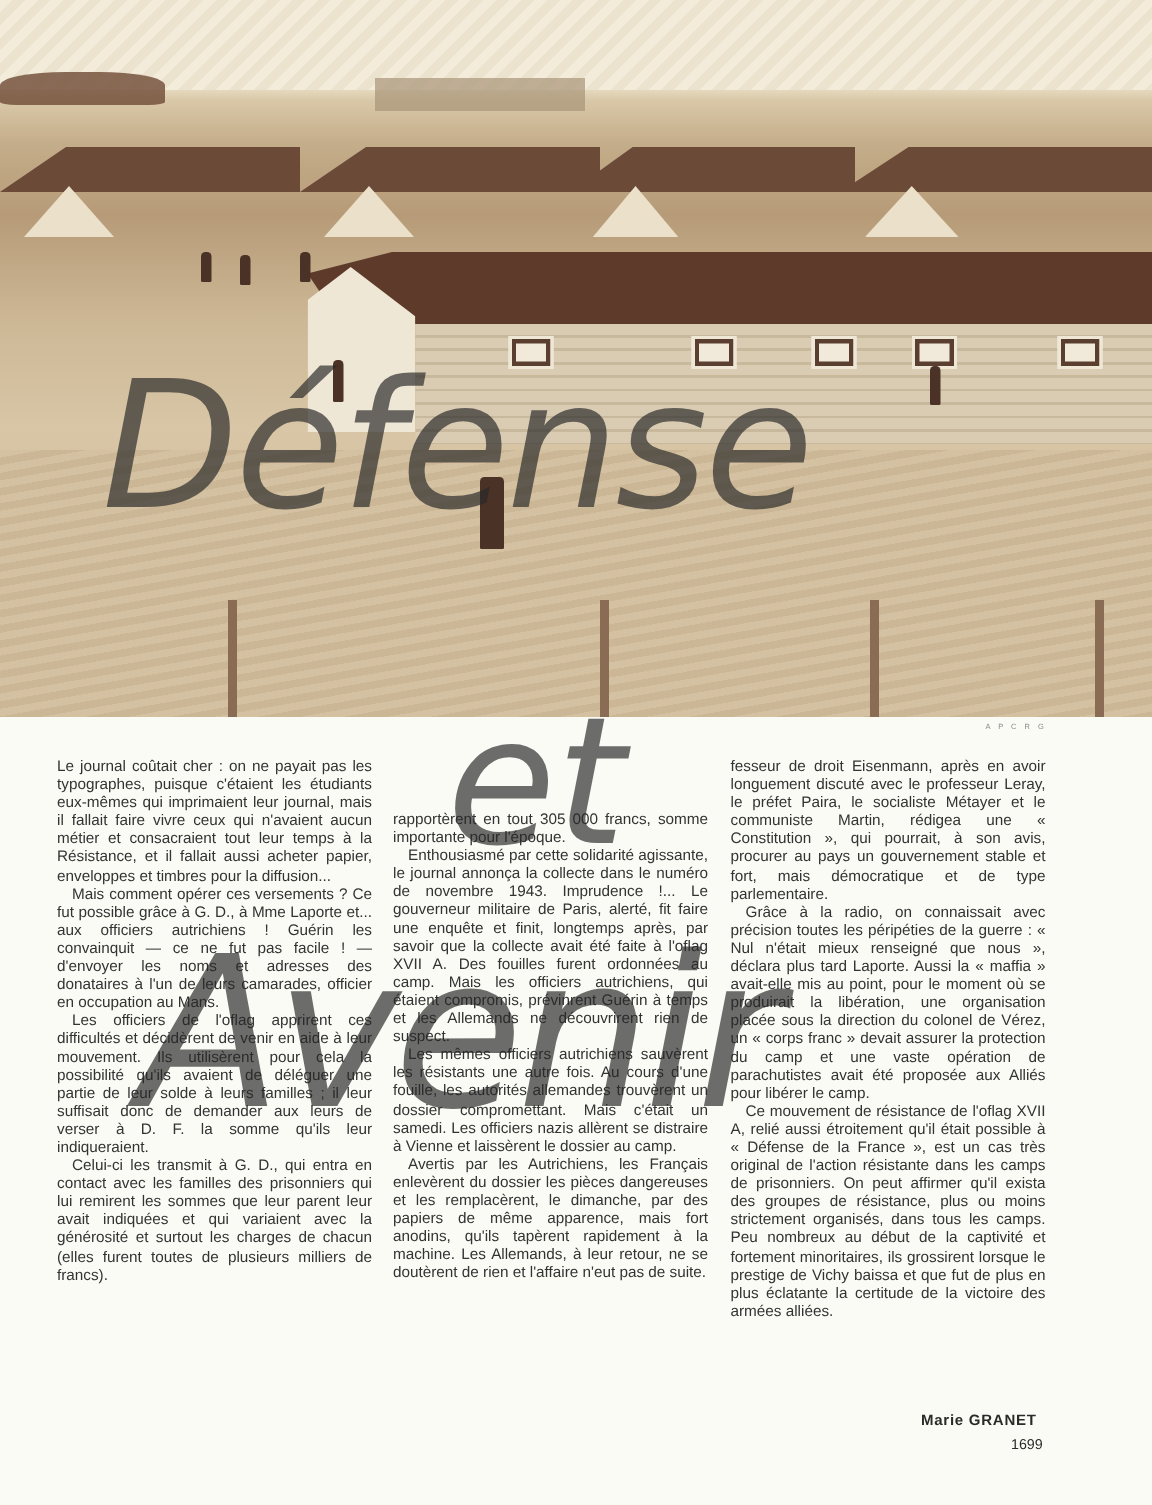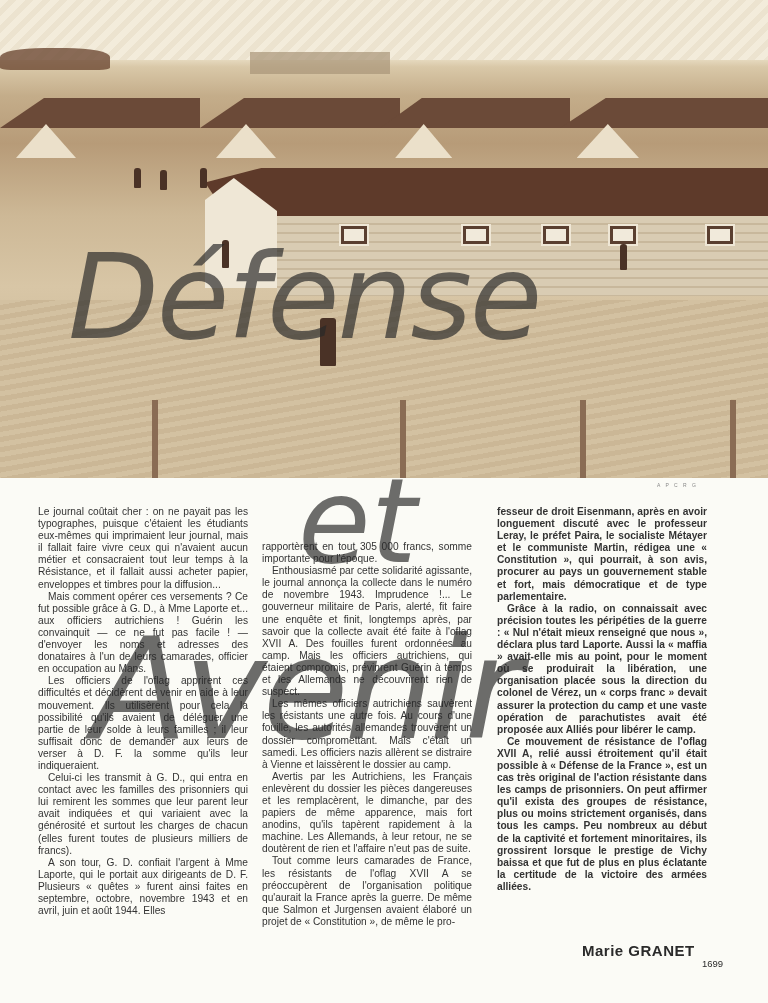--- a/index.html
+++ b/index.html
@@ -109,46 +109,45 @@
       hyphens: manual;
       color: #333;
     }
     .col p {
       margin: 0;
       text-indent: 10px;
     }
     .col p.noindent { text-indent: 0; }
     .col-1 { left: 0; }
     .col-2 { left: 224px; margin-top: 35px; }
-    .col-3 { left: 459px; font-weight: bold; }
+    .col-3 { left: 449px; }
     .subhead {
       font-style: italic;
       font-weight: bold;
       font-size: 10.5px;
       line-height: 13px;
       margin: 20px 0 18px 0;
       text-indent: 0;
       color: #2a2a2a;
     }
     .signature {
       position: absolute;
-      left: 582px;
+      left: 614px;
       top: 942px;
-      font-size: 15px;
+      font-size: 10px;
       font-weight: bold;
       letter-spacing: 0.5px;
       color: #2a2a2a;
     }
     .page-number {
       position: absolute;
       left: 674px;
       top: 958px;
       font-size: 9.5px;
       color: #2a2a2a;
-      margin-left: 28px;
     }
 
     .watermark {
       position: absolute;
       font-family: "DejaVu Sans", sans-serif;
       color: rgba(40, 40, 40, 0.68);
       pointer-events: none;
       line-height: 1;
       white-space: nowrap;
       font-style: italic;
@@ -205,28 +204,26 @@
   <div class="fence-post" style="left:730px;"></div>
 </div>
 <div class="credit-line">A P C R G</div>
 
 <div class="columns">
   <div class="col col-1">
     <p class="noindent">Le journal coûtait cher : on ne payait pas les typographes, puisque c'étaient les étudiants eux-mêmes qui imprimaient leur journal, mais il fallait faire vivre ceux qui n'avaient aucun métier et consacraient tout leur temps à la Résistance, et il fallait aussi acheter papier, enveloppes et timbres pour la diffusion...</p>
     <p>Mais comment opérer ces versements ? Ce fut possible grâce à G. D., à Mme Laporte et... aux officiers autrichiens ! Guérin les convainquit — ce ne fut pas facile ! — d'envoyer les noms et adresses des donataires à l'un de leurs camarades, officier en occupation au Mans.</p>
     <p>Les officiers de l'oflag apprirent ces difficultés et décidèrent de venir en aide à leur mouvement. Ils utilisèrent pour cela la possibilité qu'ils avaient de déléguer une partie de leur solde à leurs familles ; il leur suffisait donc de demander aux leurs de verser à D. F. la somme qu'ils leur indiqueraient.</p>
     <p>Celui-ci les transmit à G. D., qui entra en contact avec les familles des prisonniers qui lui remirent les sommes que leur parent leur avait indiquées et qui variaient avec la générosité et surtout les charges de chacun (elles furent toutes de plusieurs milliers de francs).</p>
-    <p>A son tour, G. D. confiait l'argent à Mme Laporte, qui le portait aux dirigeants de D. F. Plusieurs « quêtes » furent ainsi faites en septembre, octobre, novembre 1943 et en avril, juin et août 1944. Elles</p>
   </div>
   <div class="col col-2">
     <p class="noindent">rapportèrent en tout 305 000 francs, somme importante pour l'époque.</p>
     <p>Enthousiasmé par cette solidarité agissante, le journal annonça la collecte dans le numéro de novembre 1943. Imprudence !... Le gouverneur militaire de Paris, alerté, fit faire une enquête et finit, longtemps après, par savoir que la collecte avait été faite à l'oflag XVII A. Des fouilles furent ordonnées au camp. Mais les officiers autrichiens, qui étaient compromis, prévinrent Guérin à temps et les Allemands ne découvrirent rien de suspect.</p>
     <p>Les mêmes officiers autrichiens sauvèrent les résistants une autre fois. Au cours d'une fouille, les autorités allemandes trouvèrent un dossier compromettant. Mais c'était un samedi. Les officiers nazis allèrent se distraire à Vienne et laissèrent le dossier au camp.</p>
     <p>Avertis par les Autrichiens, les Français enlevèrent du dossier les pièces dangereuses et les remplacèrent, le dimanche, par des papiers de même apparence, mais fort anodins, qu'ils tapèrent rapidement à la machine. Les Allemands, à leur retour, ne se doutèrent de rien et l'affaire n'eut pas de suite.</p>
-    <p>Tout comme leurs camarades de France, les résistants de l'oflag XVII A se préoccupèrent de l'organisation politique qu'aurait la France après la guerre. De même que Salmon et Jurgensen avaient élaboré un projet de « Constitution », de même le pro-</p>
   </div>
   <div class="col col-3">
     <p class="noindent">fesseur de droit Eisenmann, après en avoir longuement discuté avec le professeur Leray, le préfet Paira, le socialiste Métayer et le communiste Martin, rédigea une « Constitution », qui pourrait, à son avis, procurer au pays un gouvernement stable et fort, mais démocratique et de type parlementaire.</p>
     <p>Grâce à la radio, on connaissait avec précision toutes les péripéties de la guerre : « Nul n'était mieux renseigné que nous », déclara plus tard Laporte. Aussi la « maffia » avait-elle mis au point, pour le moment où se produirait la libération, une organisation placée sous la direction du colonel de Vérez, un « corps franc » devait assurer la protection du camp et une vaste opération de parachutistes avait été proposée aux Alliés pour libérer le camp.</p>
     <p>Ce mouvement de résistance de l'oflag XVII A, relié aussi étroitement qu'il était possible à « Défense de la France », est un cas très original de l'action résistante dans les camps de prisonniers. On peut affirmer qu'il exista des groupes de résistance, plus ou moins strictement organisés, dans tous les camps. Peu nombreux au début de la captivité et fortement minoritaires, ils grossirent lorsque le prestige de Vichy baissa et que fut de plus en plus éclatante la certitude de la victoire des armées alliées.</p>
   </div>
 </div>
 
 <div class="signature">Marie GRANET</div>
 <div class="page-number">1699</div>

